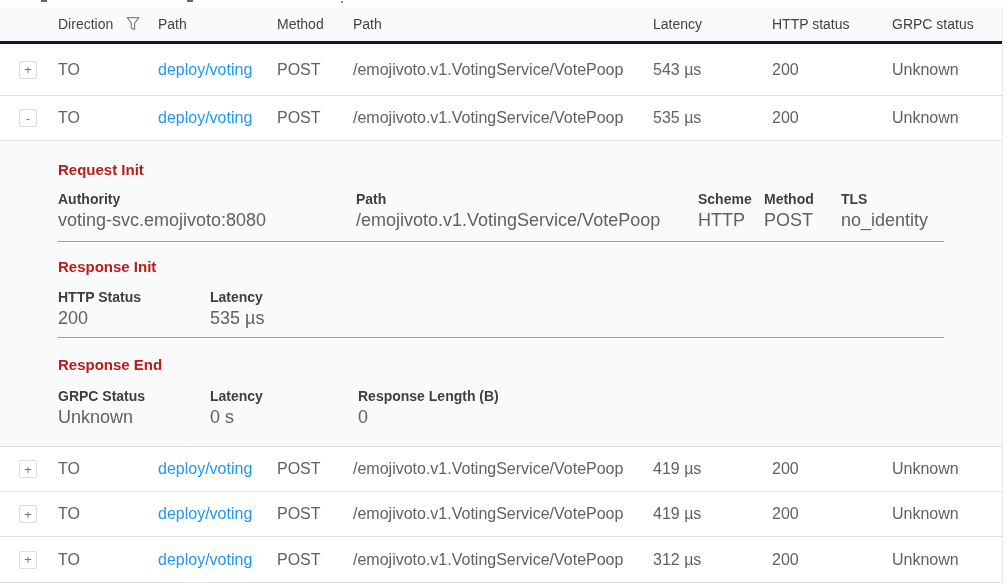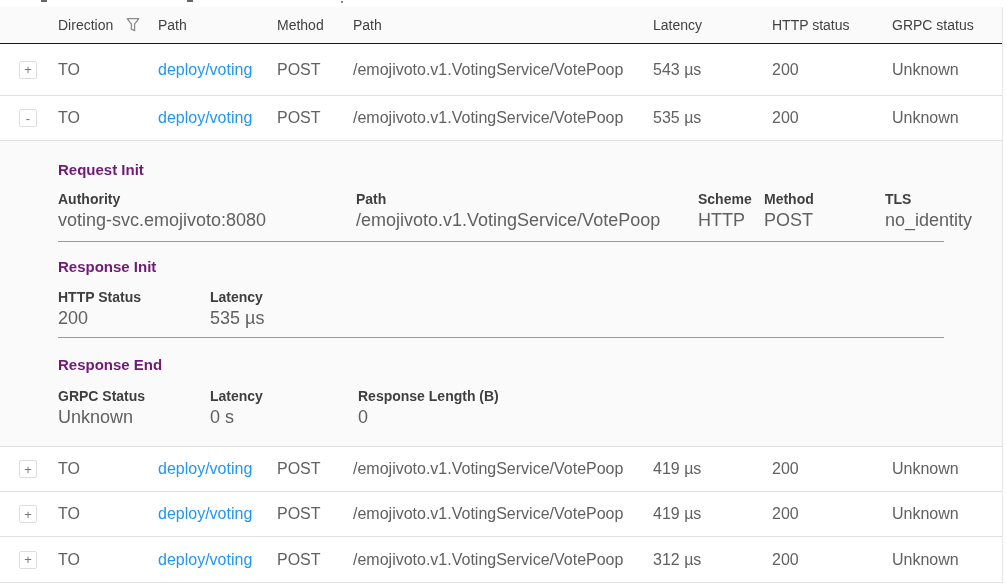--- a/index.html
+++ b/index.html
@@ -15,21 +15,21 @@
   .a2 { left:187px; top:0; width:6px; height:2px; }
   .a3 { left:341px; top:1px; width:2px; height:2px; background:#888; }
 
   .tap-table {
     position:absolute; left:0; top:7px; width:1003px;
     border-right:1px solid #e6e6e6;
     box-sizing:border-box;
   }
   .thead {
     position:relative; height:37px; background:#fafafa;
-    border-bottom:1px solid #0f172a; box-sizing:border-box;
+    border-bottom:3px solid #0f172a; box-sizing:border-box;
   }
   .hcell {
     position:absolute; top:50%; transform:translateY(-50%);
     font-size:14px; color:#424242; white-space:nowrap;
   }
   .funnel { position:absolute; left:126px; top:50%; transform:translateY(-50%); width:14px; height:15px; }
 
   .row {
     position:relative; background:#ffffff;
     border-bottom:1px solid #e0e0e0; box-sizing:border-box;
@@ -55,27 +55,27 @@
     color:#757575; font-size:13px; line-height:15px; text-align:center;
     padding:0; cursor:pointer; font-family:"Liberation Sans", sans-serif;
   }
 
   .expanded {
     position:relative; height:306px; background:#fafafa;
     border-bottom:1px solid #e0e0e0; box-sizing:border-box;
   }
   .sec-title {
     position:absolute; left:58px;
-    font-size:15px; font-weight:700; color:#701a75; white-space:nowrap;
+    font-size:15px; font-weight:700; color:#b91c1c; white-space:nowrap;
   }
   .t-req { top:20px; } .t-ri { top:117px; } .t-re { top:215px; }
   .field { position:absolute; white-space:nowrap; }
   .f-req { top:48px; } .f-ri { top:146px; } .f-re { top:245px; }
   .fl0 { left:58px; } .fl1 { left:356px; } .fl2 { left:698px; }
-  .fl3 { left:764px; } .fl4 { left:841px;margin-left:44px; }
+  .fl3 { left:764px; } .fl4 { left:841px; }
   .gl0 { left:58px; } .gl1 { left:210px; } .gl2 { left:358px; }
   .field .lbl { font-size:14px; font-weight:700; color:#3f3f3f; line-height:21px; }
   .field .val { font-size:18px; color:#616161; line-height:21px; }
   .hr {
     position:absolute; left:58px; width:886px; height:1px; background:#9b9b9b;
   }
   .hr1 { top:100px; } .hr2 { top:196px; }
 </style>
 </head>
 <body>

